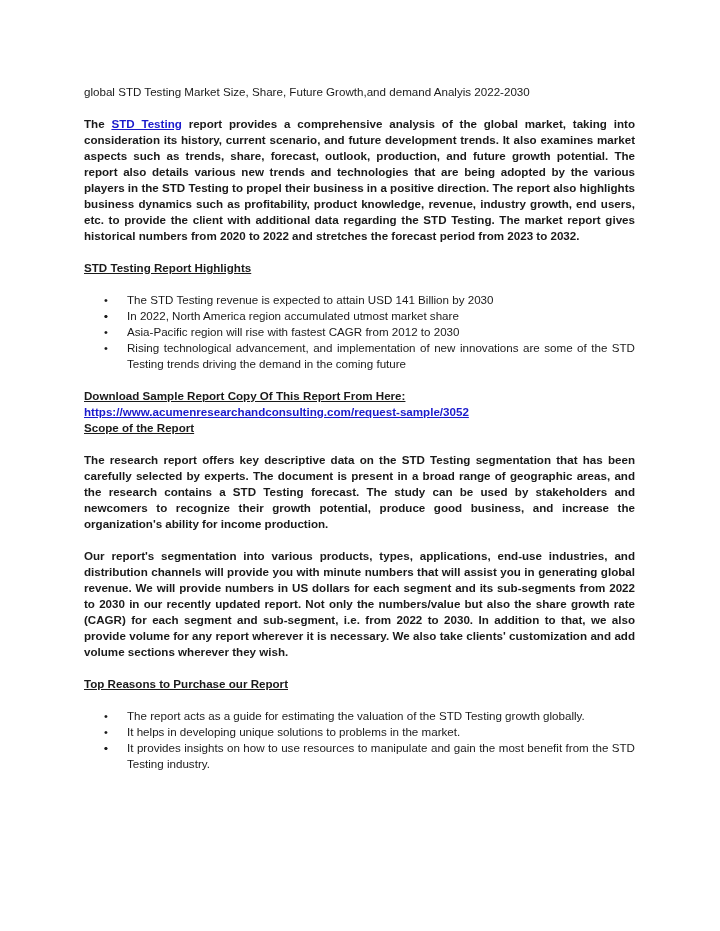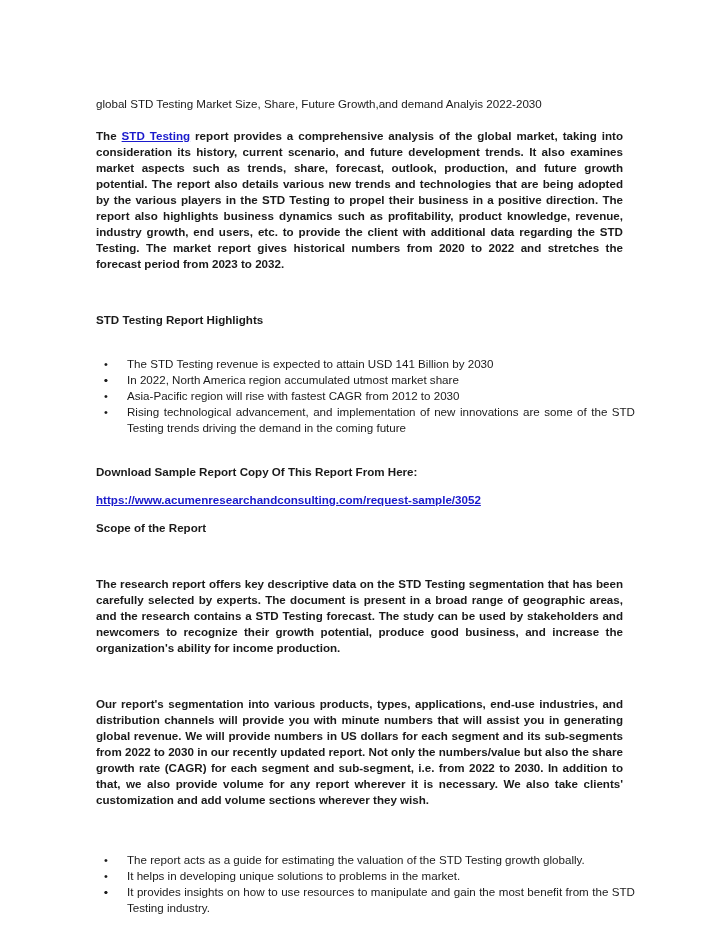--- a/index.html
+++ b/index.html
@@ -2,25 +2,25 @@
 <html><head>
 <meta charset="utf-8">
 <style>
   html, body { margin: 0; padding: 0; background: #ffffff; }
   body { width: 720px; height: 931px; overflow: hidden; position: relative; }
   .page {
     position: absolute; left: 84px; top: 84px; width: 551px;
     font-family: "Liberation Sans", sans-serif;
     font-size: 11.6px; line-height: 16px; color: #1a1a1a;
   }
-  p { margin: 12px; }
+  p { margin: 0; }
   .title-line { margin-bottom: 16px; white-space: nowrap; }
   .justify { text-align: justify; font-weight: bold; }
   .link { color: #1a1acc; text-decoration: underline; }
-  .bold { font-weight: bold; }
+  .bold { font-weight: bold; text-decoration: underline; }
   .gap { height: 16px; }
   ul { margin: 0; padding: 0; list-style: none; }
   ul li { position: relative; padding-left: 43px; text-align: justify; }
   ul li .bullet { position: absolute; left: 20px; top: 0; font-size: 11px; }
 </style>
 </head>
 <body>
 
 <div class="page">
   <p class="title-line">global STD Testing Market Size, Share, Future Growth,and demand Analyis 2022-2030</p>
@@ -41,20 +41,21 @@
   <div class="gap"></div>
   <p class="bold">Download Sample Report Copy Of This Report From Here:</p>
   <p><a class="link bold">https://www.acumenresearchandconsulting.com/request-sample/3052</a></p>
   <p class="bold">Scope of the Report</p>
   <div class="gap"></div>
   <p class="justify">The research report offers key descriptive data on the STD Testing segmentation that has been carefully selected by experts. The document is present in a broad range of geographic areas, and the research contains a STD Testing forecast. The study can be used by stakeholders and newcomers to recognize their growth potential, produce good business, and increase the organization's ability for income production.</p>
   <div class="gap"></div>
   <p class="justify">Our report's segmentation into various products, types, applications, end-use industries, and distribution channels will provide you with minute numbers that will assist you in generating global revenue. We will provide numbers in US dollars for each segment and its sub-segments from 2022 to 2030 in our recently updated report. Not only the numbers/value but also the share growth rate (CAGR) for each segment and sub-segment, i.e. from 2022 to 2030. In addition to that, we also provide volume for any report wherever it is necessary. We also take clients' customization and add volume sections wherever they wish.</p>
 
   <div class="gap"></div>
+  <p class="bold">Top Reasons to Purchase our Report</p>
   <div class="gap"></div>
   <ul>
     <li><span class="bullet">•</span><span>The report acts as a guide for estimating the valuation of the STD Testing growth globally.</span></li>
     <li><span class="bullet">•</span><span>It helps in developing unique solutions to problems in the market.</span></li>
     <li><span class="bullet">•</span></li>
     <li><span class="bullet">•</span><span>It provides insights on how to use resources to manipulate and gain the most benefit from the STD Testing industry.</span></li>
   </ul>
 </div>
 
 </body></html>

